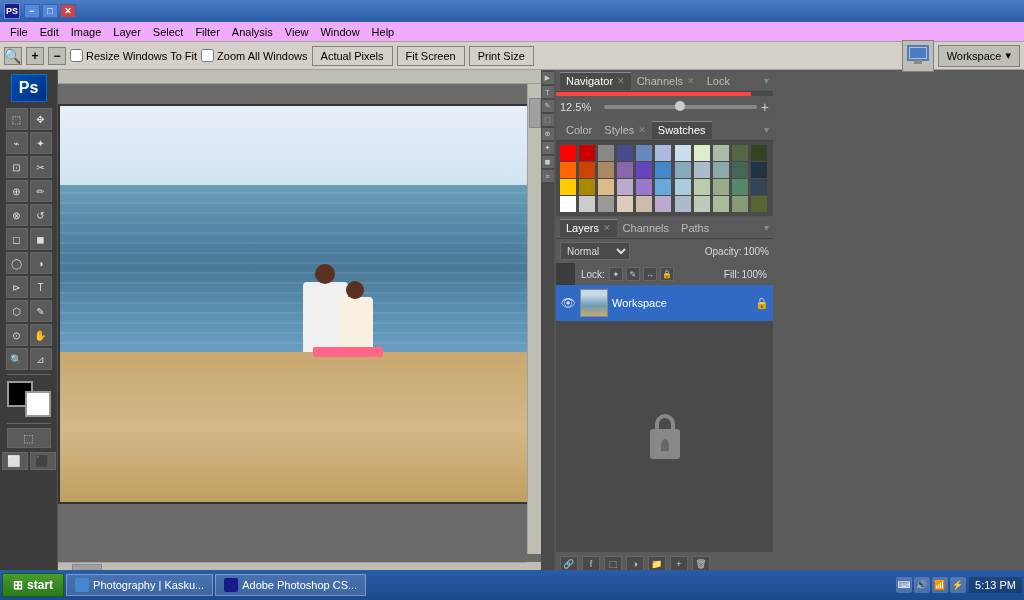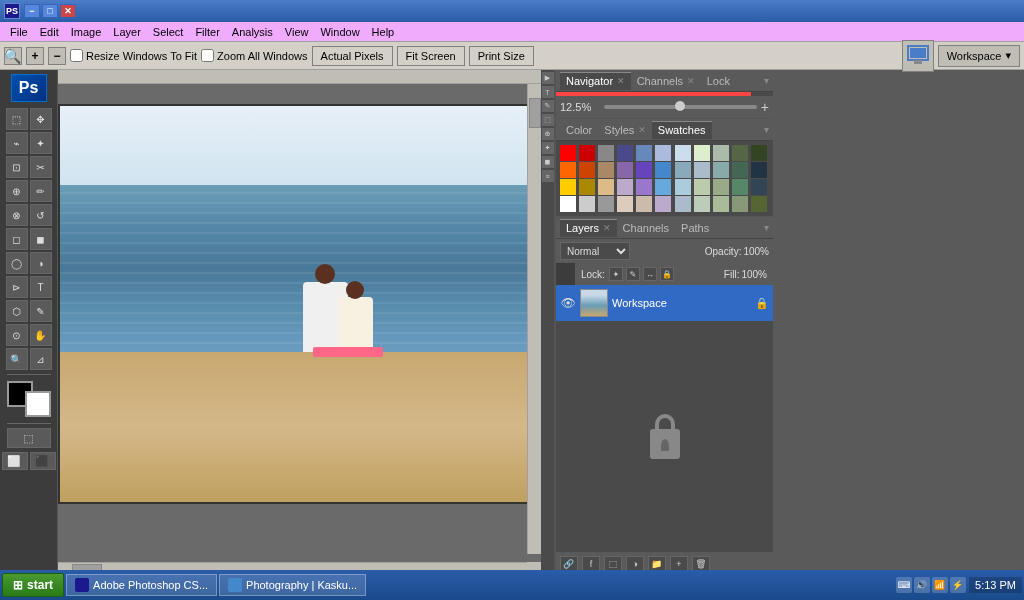--- a/index.html
+++ b/index.html
@@ -730,26 +730,26 @@
   <div style="flex:1;"></div>
   <div style="width:14px;height:14px;cursor:pointer;">▶</div>
 </div>
 
 <div id="taskbar">
   <div class="start-btn">
     <span>⊞</span>
     <span>start</span>
   </div>
   <div class="taskbar-item">
+    <div class="tb-icon ie"></div>
+    <span>Photography | Kasku...</span>
+  </div>
+  <div class="taskbar-item">
     <div class="tb-icon ps"></div>
     <span>Adobe Photoshop CS...</span>
-  </div>
-  <div class="taskbar-item">
-    <div class="tb-icon ie"></div>
-    <span>Photography | Kasku...</span>
   </div>
   <div class="taskbar-right">
     <div class="tray-icons">
       <div class="tray-icon">⌨</div>
       <div class="tray-icon">🔊</div>
       <div class="tray-icon">📶</div>
       <div class="tray-icon">⚡</div>
     </div>
     <div class="clock">5:13 PM</div>
   </div>

